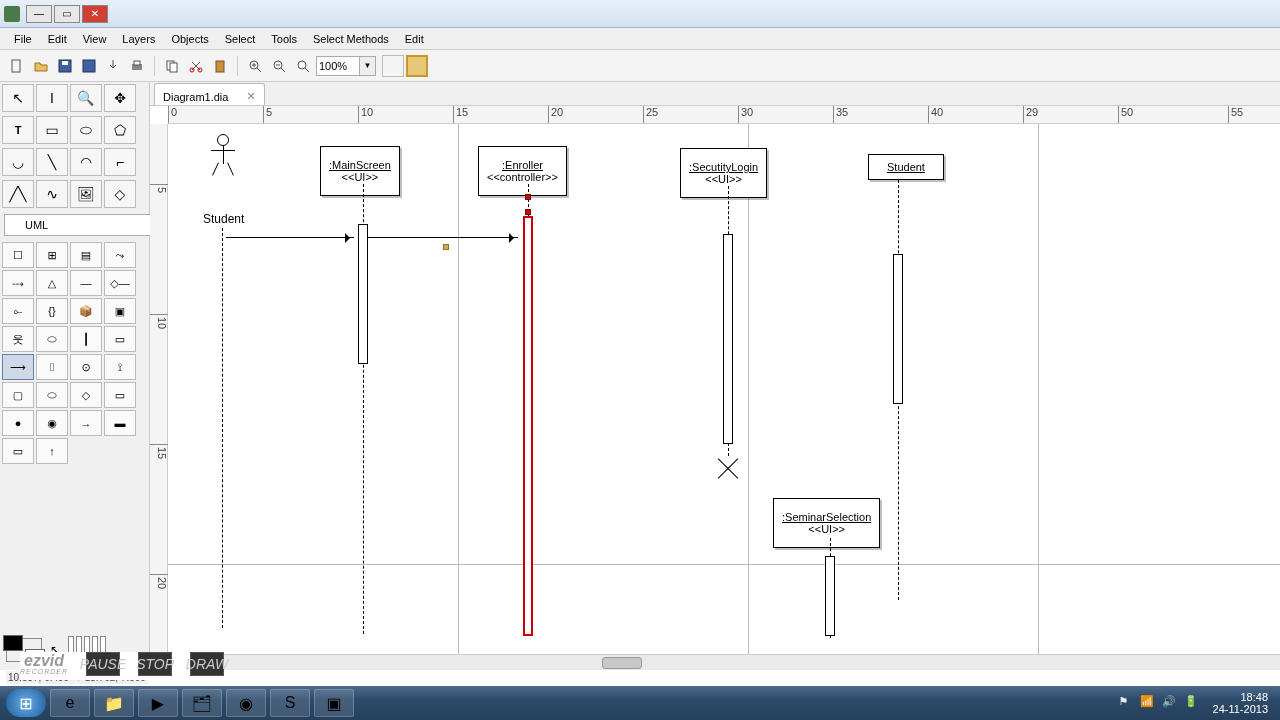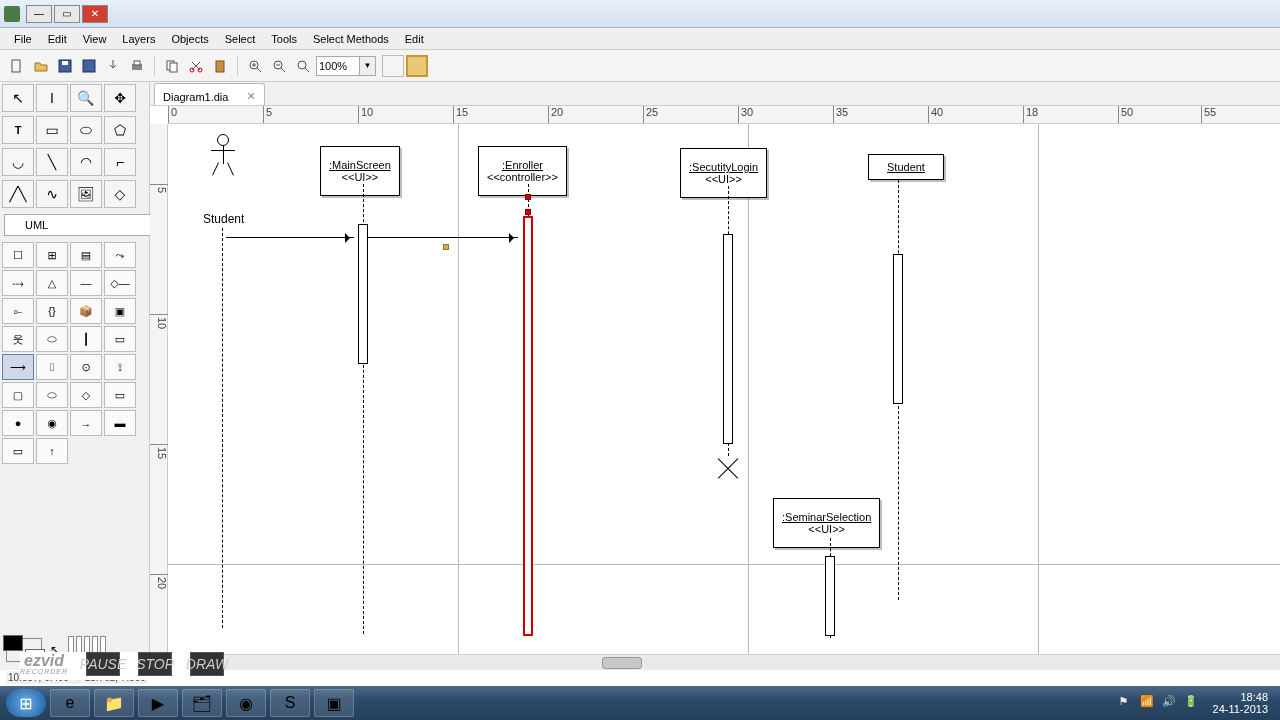--- a/index.html
+++ b/index.html
@@ -309,23 +309,23 @@
     <div class="ruler-h">
       <div class="tick" style="left:0px">0</div>
       <div class="tick" style="left:95px">5</div>
       <div class="tick" style="left:190px">10</div>
       <div class="tick" style="left:285px">15</div>
       <div class="tick" style="left:380px">20</div>
       <div class="tick" style="left:475px">25</div>
       <div class="tick" style="left:570px">30</div>
       <div class="tick" style="left:665px">35</div>
       <div class="tick" style="left:760px">40</div>
-      <div class="tick" style="left:855px">18</div>
+      <div class="tick" style="left:855px">29</div>
       <div class="tick" style="left:950px">50</div>
-      <div class="tick" style="left:1033px">55</div>
+      <div class="tick" style="left:1060px">55</div>
     </div>
     <div class="canvas-scroll">
       <div class="ruler-v">
         <div class="tick" style="top:60px">5</div>
         <div class="tick" style="top:190px">10</div>
         <div class="tick" style="top:320px">15</div>
         <div class="tick" style="top:450px">20</div>
       </div>
       <div class="canvas">
 

